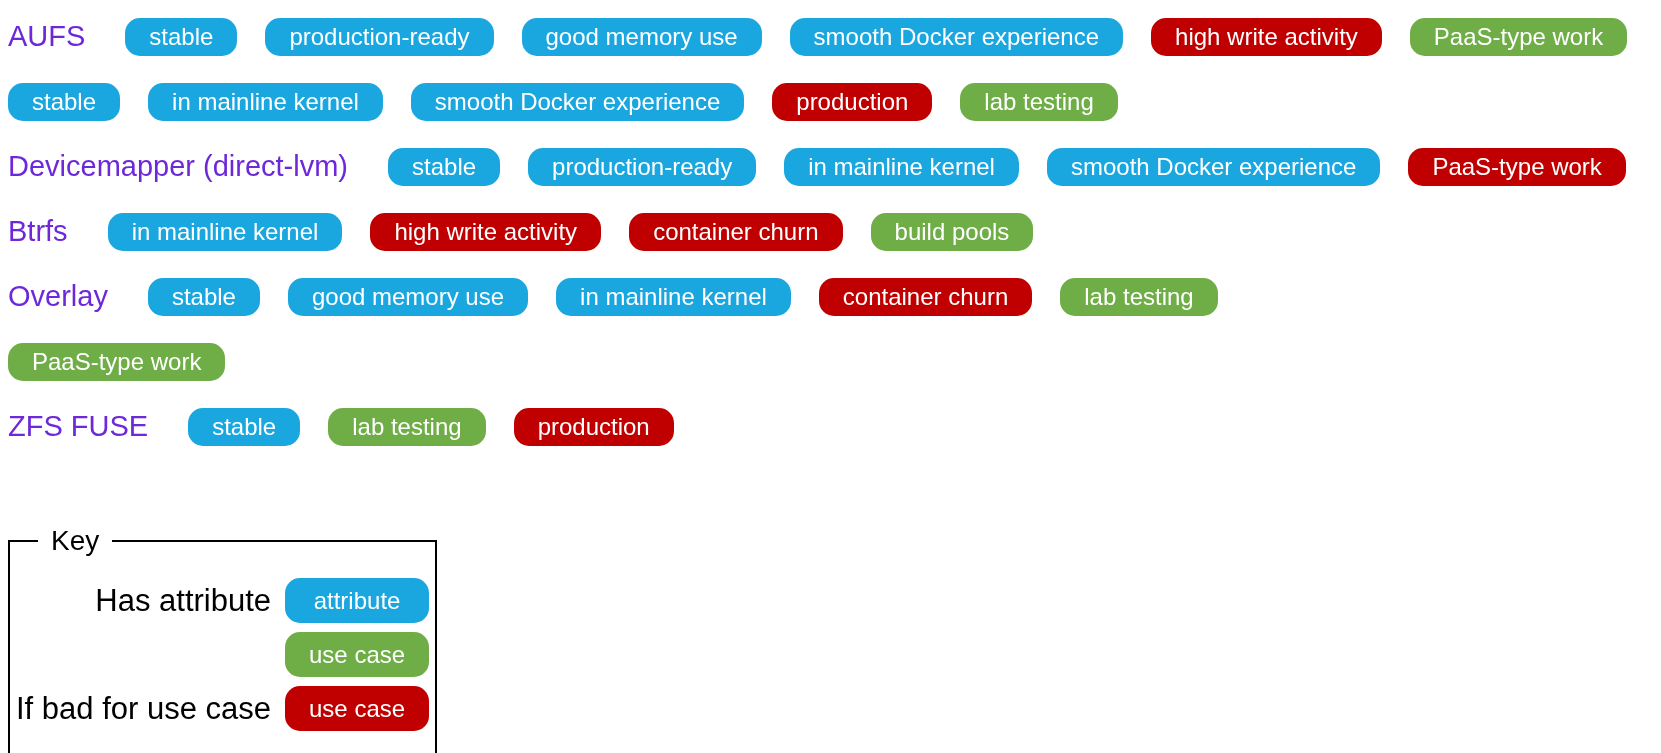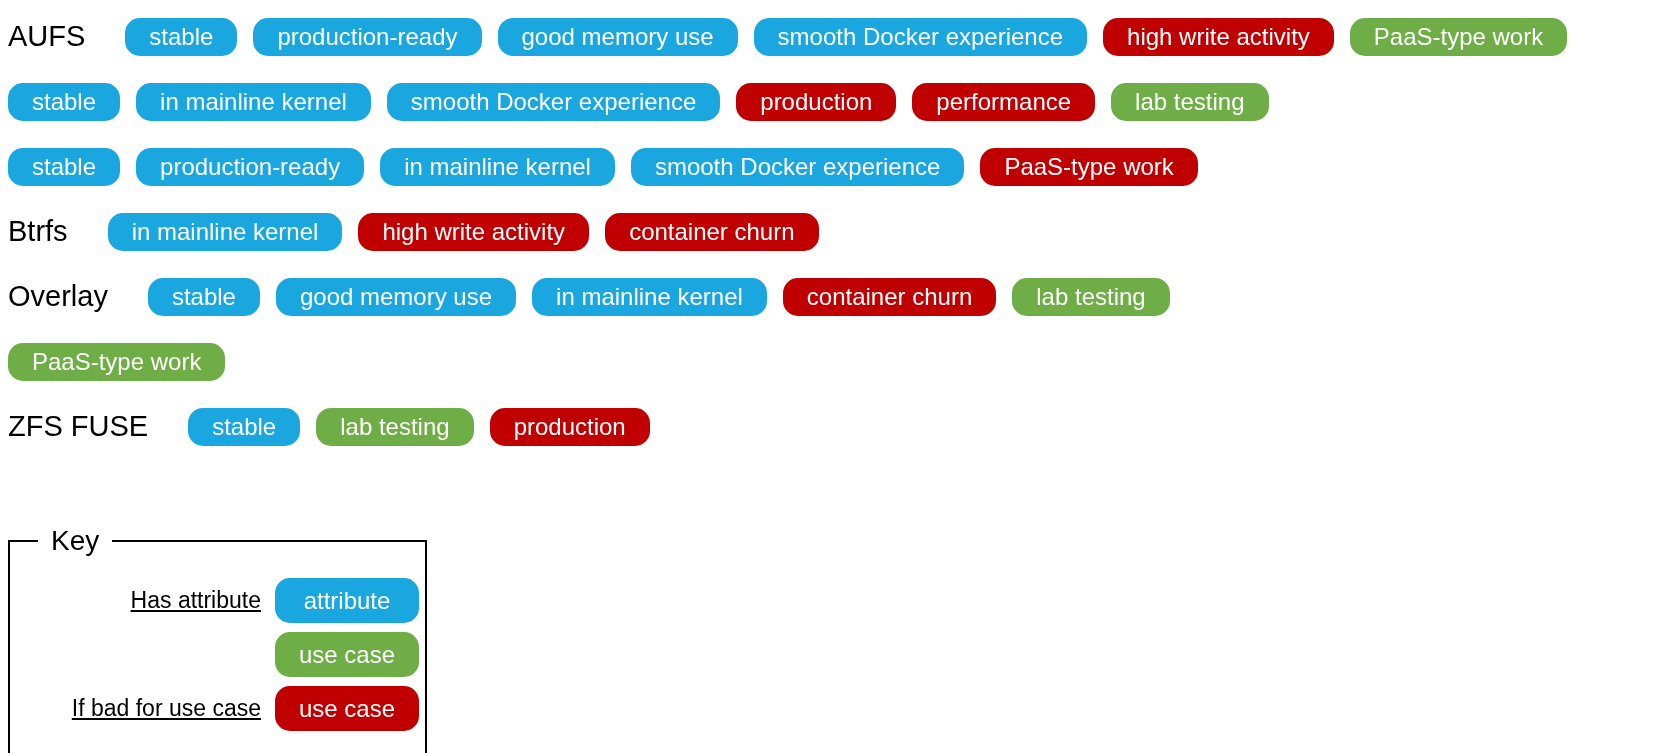--- a/index.html
+++ b/index.html
@@ -16,28 +16,28 @@
   .diagram {
     padding: 4px 0 0 8px;
   }
   .row {
     display: flex;
     align-items: center;
     height: 65px;
   }
   .row-label {
     font-size: 29px;
-    color: #000000;
+    color: #6d28d9;
     margin-right: 40px;
     white-space: nowrap;
   }
   .tags {
     display: flex;
     align-items: center;
-    gap: 16px;
+    gap: 28px;
   }
   .tag {
     display: inline-flex;
     align-items: center;
     justify-content: center;
     height: 38px;
     border-radius: 15px;
     padding: 0 24px;
     color: #ffffff;
     font-size: 24px;
@@ -58,24 +58,23 @@
     padding: 0 13px;
   }
   .key-entry {
     display: flex;
     align-items: center;
     justify-content: flex-end;
     gap: 14px;
     margin: 9px 0;
   }
   .key-label {
-    font-size: 23px;
+    font-size: 31px;
     color: #000000;
     white-space: nowrap;
-    text-decoration: underline;
   }
   .key-tag {
     width: 136px;
     padding: 4px;
     height: 37px;
   }
 </style>
 </head>
 <body>
 
@@ -101,27 +100,27 @@
   <div class="row">
     <span class="tags">
   <span class="tag" style="background: rgb(26, 167, 224);">stable</span>
 
   <span class="tag" style="background: rgb(26, 167, 224);">in mainline kernel</span>
 
   <span class="tag" style="background: rgb(26, 167, 224);">smooth Docker experience</span>
 
   <span class="tag" style="background: rgb(192, 0, 0);">production</span>
 
-  <span class="tag" style="background: rgb(192, 0, 0);">performance</span>
 
   <span class="tag" style="background: rgb(111, 173, 71);">lab testing</span>
 </span>
   </div>
 
   <div class="row">
+    <span class="row-label">Devicemapper (direct-lvm)</span>
     <span class="tags">
   <span class="tag" style="background: rgb(26, 167, 224);">stable</span>
 
   <span class="tag" style="background: rgb(26, 167, 224);">production-ready</span>
 
   <span class="tag" style="background: rgb(26, 167, 224);">in mainline kernel</span>
 
   <span class="tag" style="background: rgb(26, 167, 224);">smooth Docker experience</span>
 
   <span class="tag" style="background: rgb(192, 0, 0);">PaaS-type work</span>
@@ -130,20 +129,21 @@
 
   <div class="row">
     <span class="row-label">Btrfs</span>
     <span class="tags">
   <span class="tag" style="background: rgb(26, 167, 224);">in mainline kernel</span>
 
   <span class="tag" style="background: rgb(192, 0, 0);">high write activity</span>
 
   <span class="tag" style="background: rgb(192, 0, 0);">container churn</span>
 
+  <span class="tag" style="background: rgb(111, 173, 71);">build pools</span>
 </span>
   </div>
 
   <div class="row">
     <span class="row-label">Overlay</span>
     <span class="tags">
   <span class="tag" style="background: rgb(26, 167, 224);">stable</span>
 
   <span class="tag" style="background: rgb(26, 167, 224);">good memory use</span>
 

